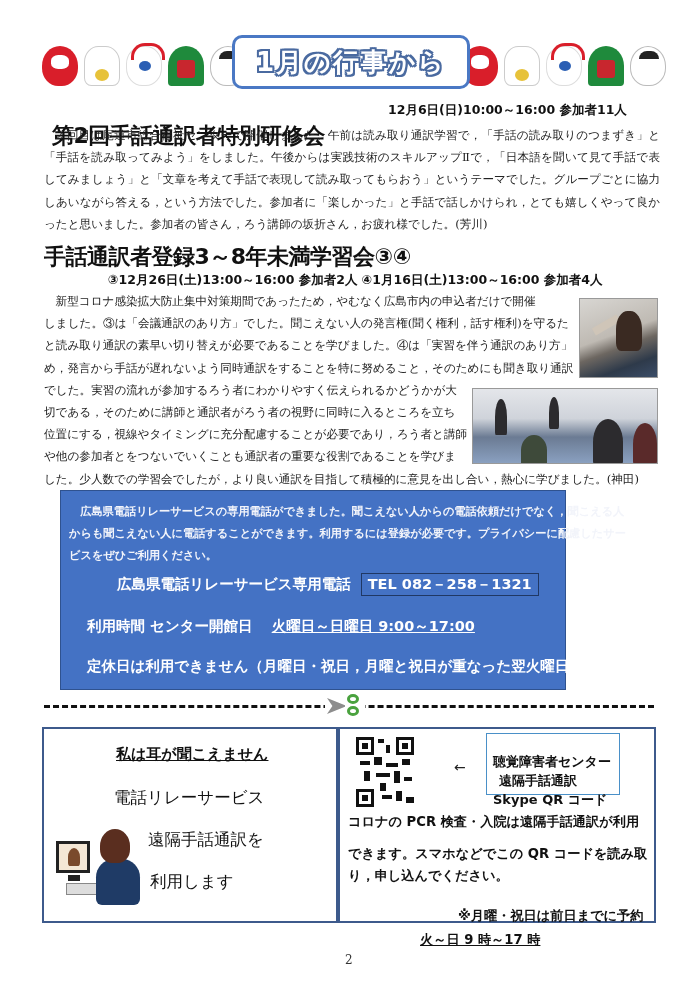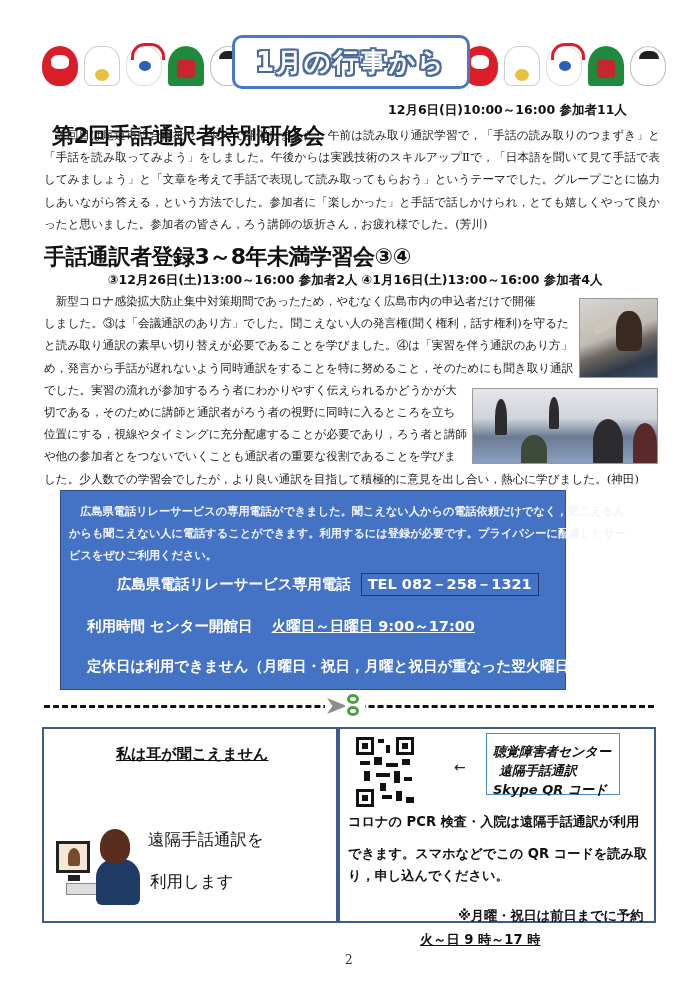--- a/index.html
+++ b/index.html
@@ -62,21 +62,21 @@
   .illus .stand { position: absolute; left: 12px; top: 48px; width: 12px; height: 6px; background: #222; }
   .illus .keyboard { position: absolute; left: 10px; top: 56px; width: 38px; height: 12px; background: #ddd; border: 1px solid #888; }
   .illus .head { position: absolute; left: 44px; top: 2px; width: 30px; height: 34px; background: #5a2e1f; border-radius: 50% 50% 40% 40%; }
   .illus .body { position: absolute; left: 40px; top: 32px; width: 44px; height: 46px; background: #1f3b66; border-radius: 40% 40% 6px 6px; }
   .qr-wrap { position: absolute; left: 16px; top: 8px; width: 60px; height: 72px; background: #fff; overflow: hidden; }
   .qr-cell { position: absolute; background: #111; }
   .qr-finder { position: absolute; width: 18px; height: 18px; border: 3px solid #111; background: #fff; }
   .qr-finder::after { content: ""; position: absolute; left: 3px; top: 3px; width: 6px; height: 6px; background: #111; }
 
   .arrow { position: absolute; left: 114px; top: 30px; font-size: 14px; color: #222; }
-  .skype-box { position: absolute; left: 146px; top: 4px; width: 134px; height: 62px; border: 1.5px solid #4a90c8; padding: 8px 6px; font-style: italic; }
+  .skype-box { position: absolute; left: 146px; top: 4px; width: 134px; height: 62px; border: 1.5px solid #4a90c8; padding: 18px 6px; }
   .skype-box div { font-size: 13px; line-height: 19px; font-weight: bold; color: #111; white-space: nowrap; }
   .cr-text { position: absolute; left: 8px; font-size: 13.2px; color: #111; white-space: nowrap; font-weight: bold; }
 
   .page-num { position: absolute; left: 345px; top: 953px; font-family: "DejaVu Serif", serif; font-size: 12px; color: #333; }
 </style>
 </head>
 <body>
 
 <div class="deco-row left">
   <div class="deco daruma"></div>
@@ -141,20 +141,21 @@
 
 <div class="cut-line"></div>
 <div class="scissors">
   <div class="blade"></div>
   <div class="ring" style="left:22px; top:0px;"></div>
   <div class="ring" style="left:22px; top:12px;"></div>
 </div>
 
 <div class="card card-left">
   <div class="cl-text u" style="left:72px; top:16px;">私は耳が聞こえません</div>
+  <div class="cl-text" style="left:70px; top:58px;">電話リレーサービス</div>
   <div class="cl-text" style="left:104px; top:100px;">遠隔手話通訳を</div>
   <div class="cl-text" style="left:106px; top:142px;">利用します</div>
   <div class="illus">
     <div class="monitor"></div>
     <div class="stand"></div>
     <div class="keyboard"></div>
     <div class="body"></div>
     <div class="head"></div>
   </div>
 </div>

